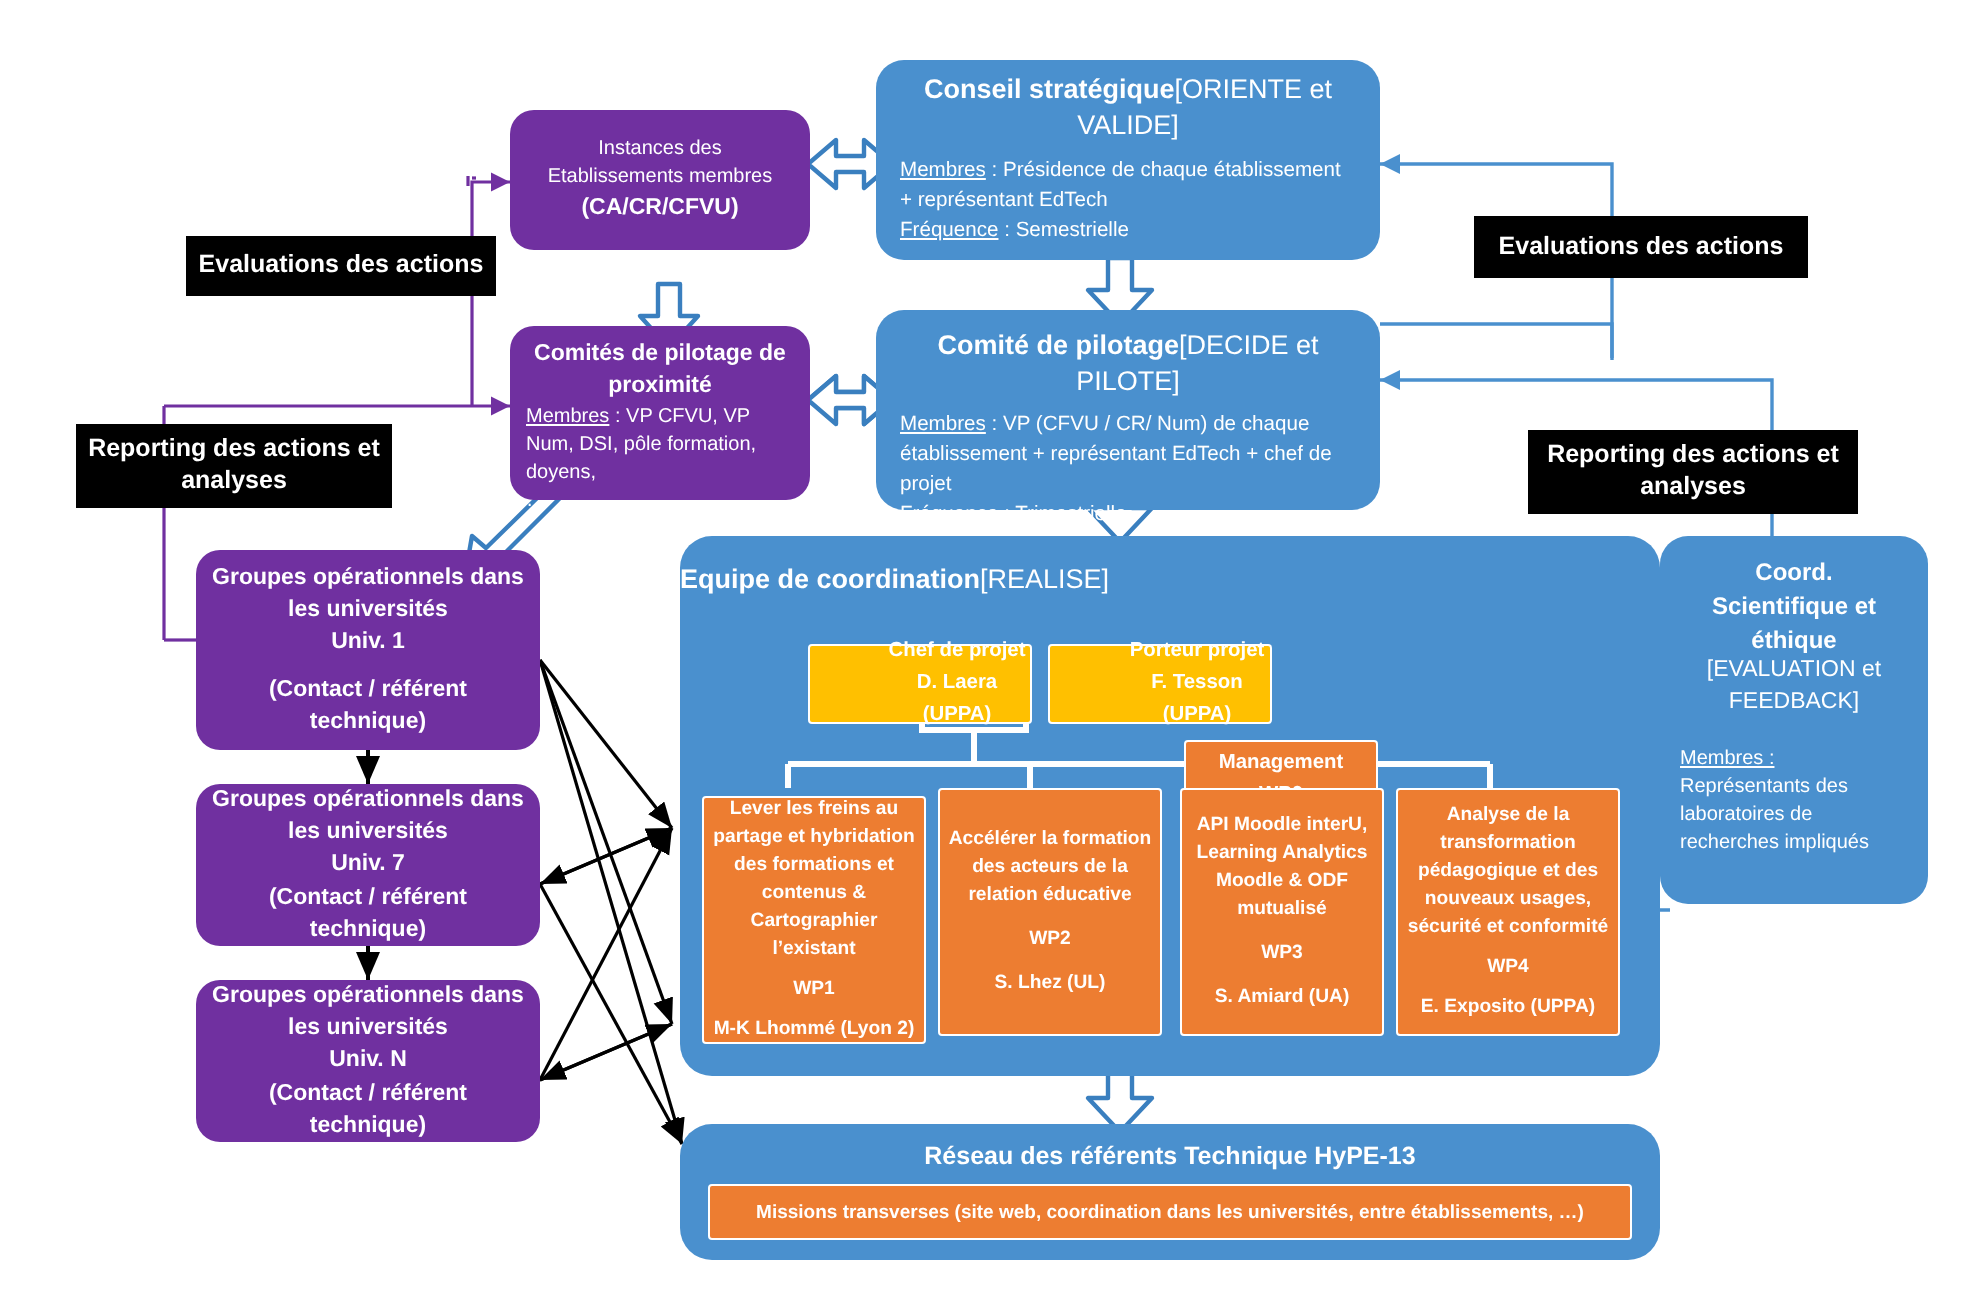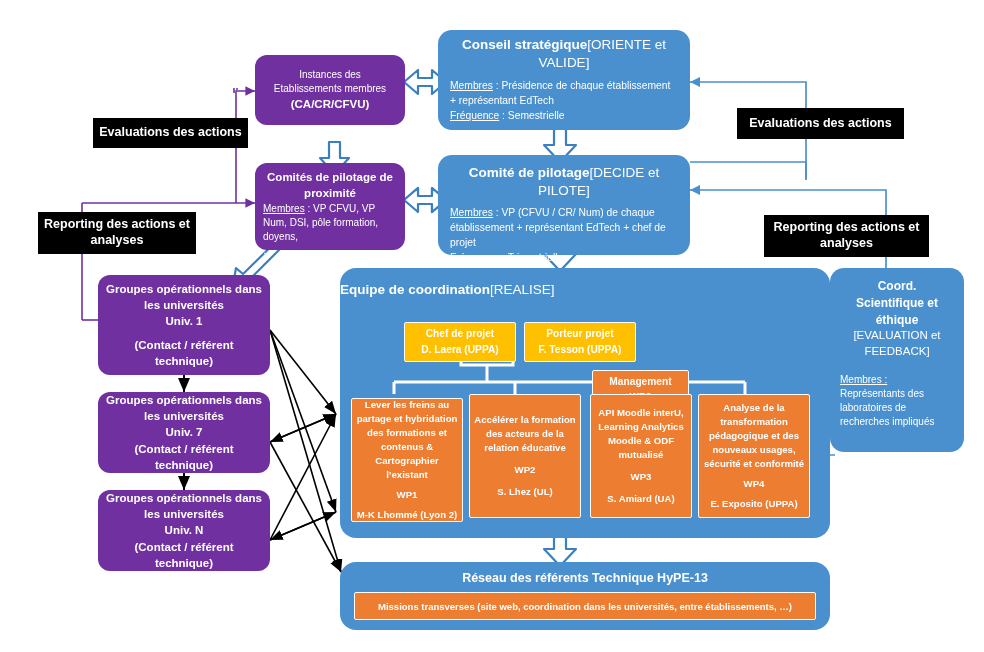--- a/index.html
+++ b/index.html
@@ -22,21 +22,21 @@
   
   .blue { background: #4A90CE; border-radius: 14px; }
   .blue-panel { background: #4A90CE; border-radius: 16px; }
 
   
   .blk { position: absolute; background: #000000; color: #ffffff;
          display: flex; align-items: center; justify-content: center;
          text-align: center; font-weight: bold; font-size: 12.5px; line-height: 1.25; }
 
   
-  .yellow { background: #FFC000; border: 1.5px solid #ffffff; border-radius: 2px; }
+  .yellow { background: #FFC000; border: 1.5px solid #ffffff; border-radius: 2px; padding-left: 37px; }
   .orange { background: #ED7D31; border: 1.5px solid #ffffff; border-radius: 2px; }
 
   .ttl { font-weight: bold; }
   .mem { text-decoration: underline; }
   .lbl-left { text-align: left; width: 100%; }
 
   .hdr-blue { font-size: 13.5px; line-height: 1.35; }
   .body-blue { font-size: 10.3px; line-height: 1.45; }
 
   .p-title { font-weight: bold; font-size: 11.5px; line-height: 1.4; }

